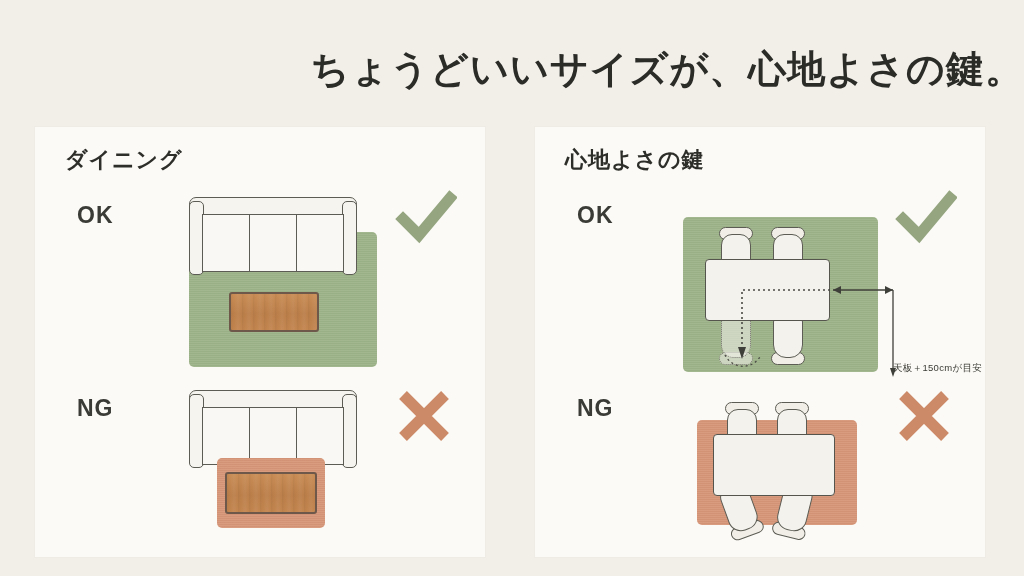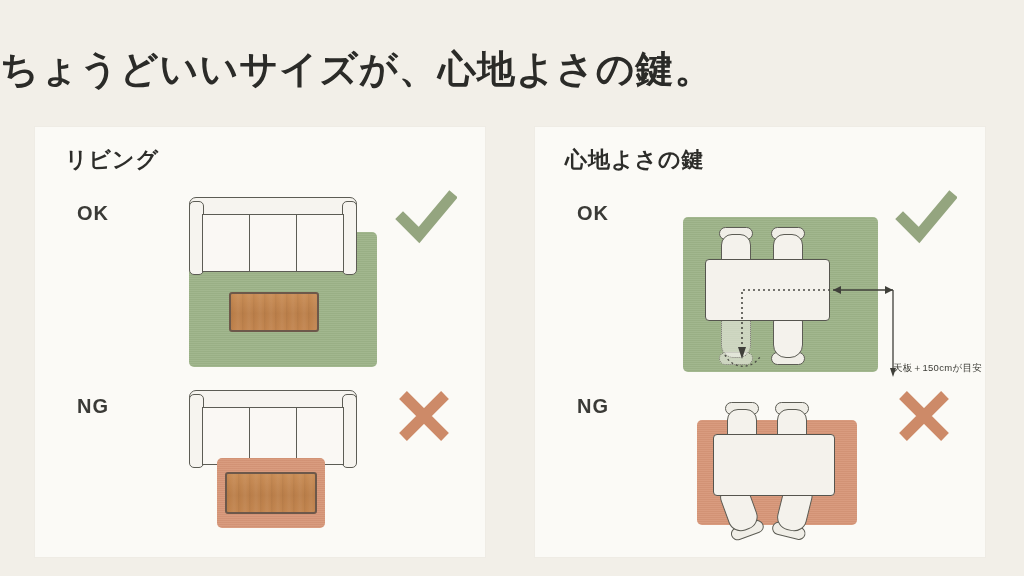--- a/index.html
+++ b/index.html
@@ -20,21 +20,21 @@
     width: 1024px;
     height: 576px;
   }
 
   
   #title {
     position: absolute;
     left: 0;
     top: 44px;
     width: 1024px;
-    text-align: left;
+    text-align: right;
     font-size: 38px;
     font-weight: bold;
     color: #2b2b28;
     letter-spacing: 1px;
     white-space: nowrap;
   }
 
   
   .card {
     position: absolute;
@@ -53,21 +53,21 @@
     top: 18px;
     font-size: 22px;
     font-weight: bold;
     color: #2d2d2a;
     letter-spacing: 1px;
   }
 
   .verdict-label {
     position: absolute;
     left: 42px;
-    font-size: 20px;
+    font-size: 23px;
     font-weight: bold;
     color: #3a3a36;
     letter-spacing: 1px;
   }
   .verdict-ok { top: 75px; }
   .verdict-ng { top: 268px; }
 
   
   .mark {
     position: absolute;
@@ -258,21 +258,21 @@
 </style>
 </head>
 <body>
 
 <div id="stage">
 
   <div id="title">ちょうどいいサイズが、心地よさの鍵。</div>
 
   <div class="card" id="card-living">
 
-    <div class="card-title">リビング</div>
+    <div class="card-title">ダイニング</div>
 
     <div class="verdict-label verdict-ok">OK</div>
     <div class="verdict-label verdict-ng">NG</div>
 
     <svg class="mark mark-ok" viewBox="0 0 62 62">
       <path d="M8 32 L24 48 L55 11" fill="none" stroke="#94a57f" stroke-width="11" stroke-linecap="square" stroke-linejoin="miter"></path>
     </svg>
 
     <svg class="mark mark-ng" viewBox="0 0 62 62">
       <path d="M10 10 L52 52 M52 10 L10 52" fill="none" stroke="#cd8a68" stroke-width="11" stroke-linecap="butt"></path>

